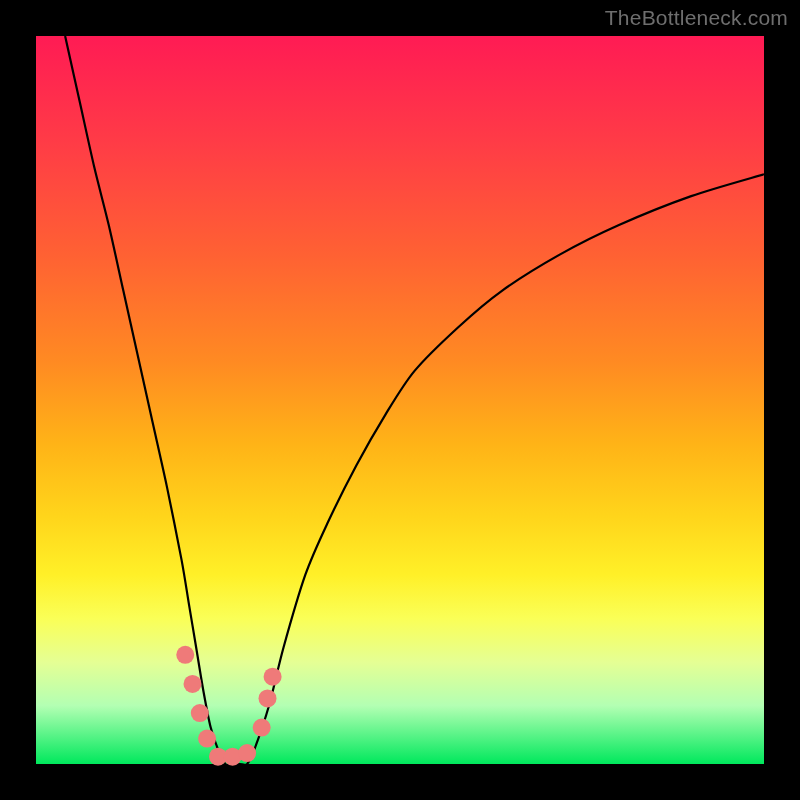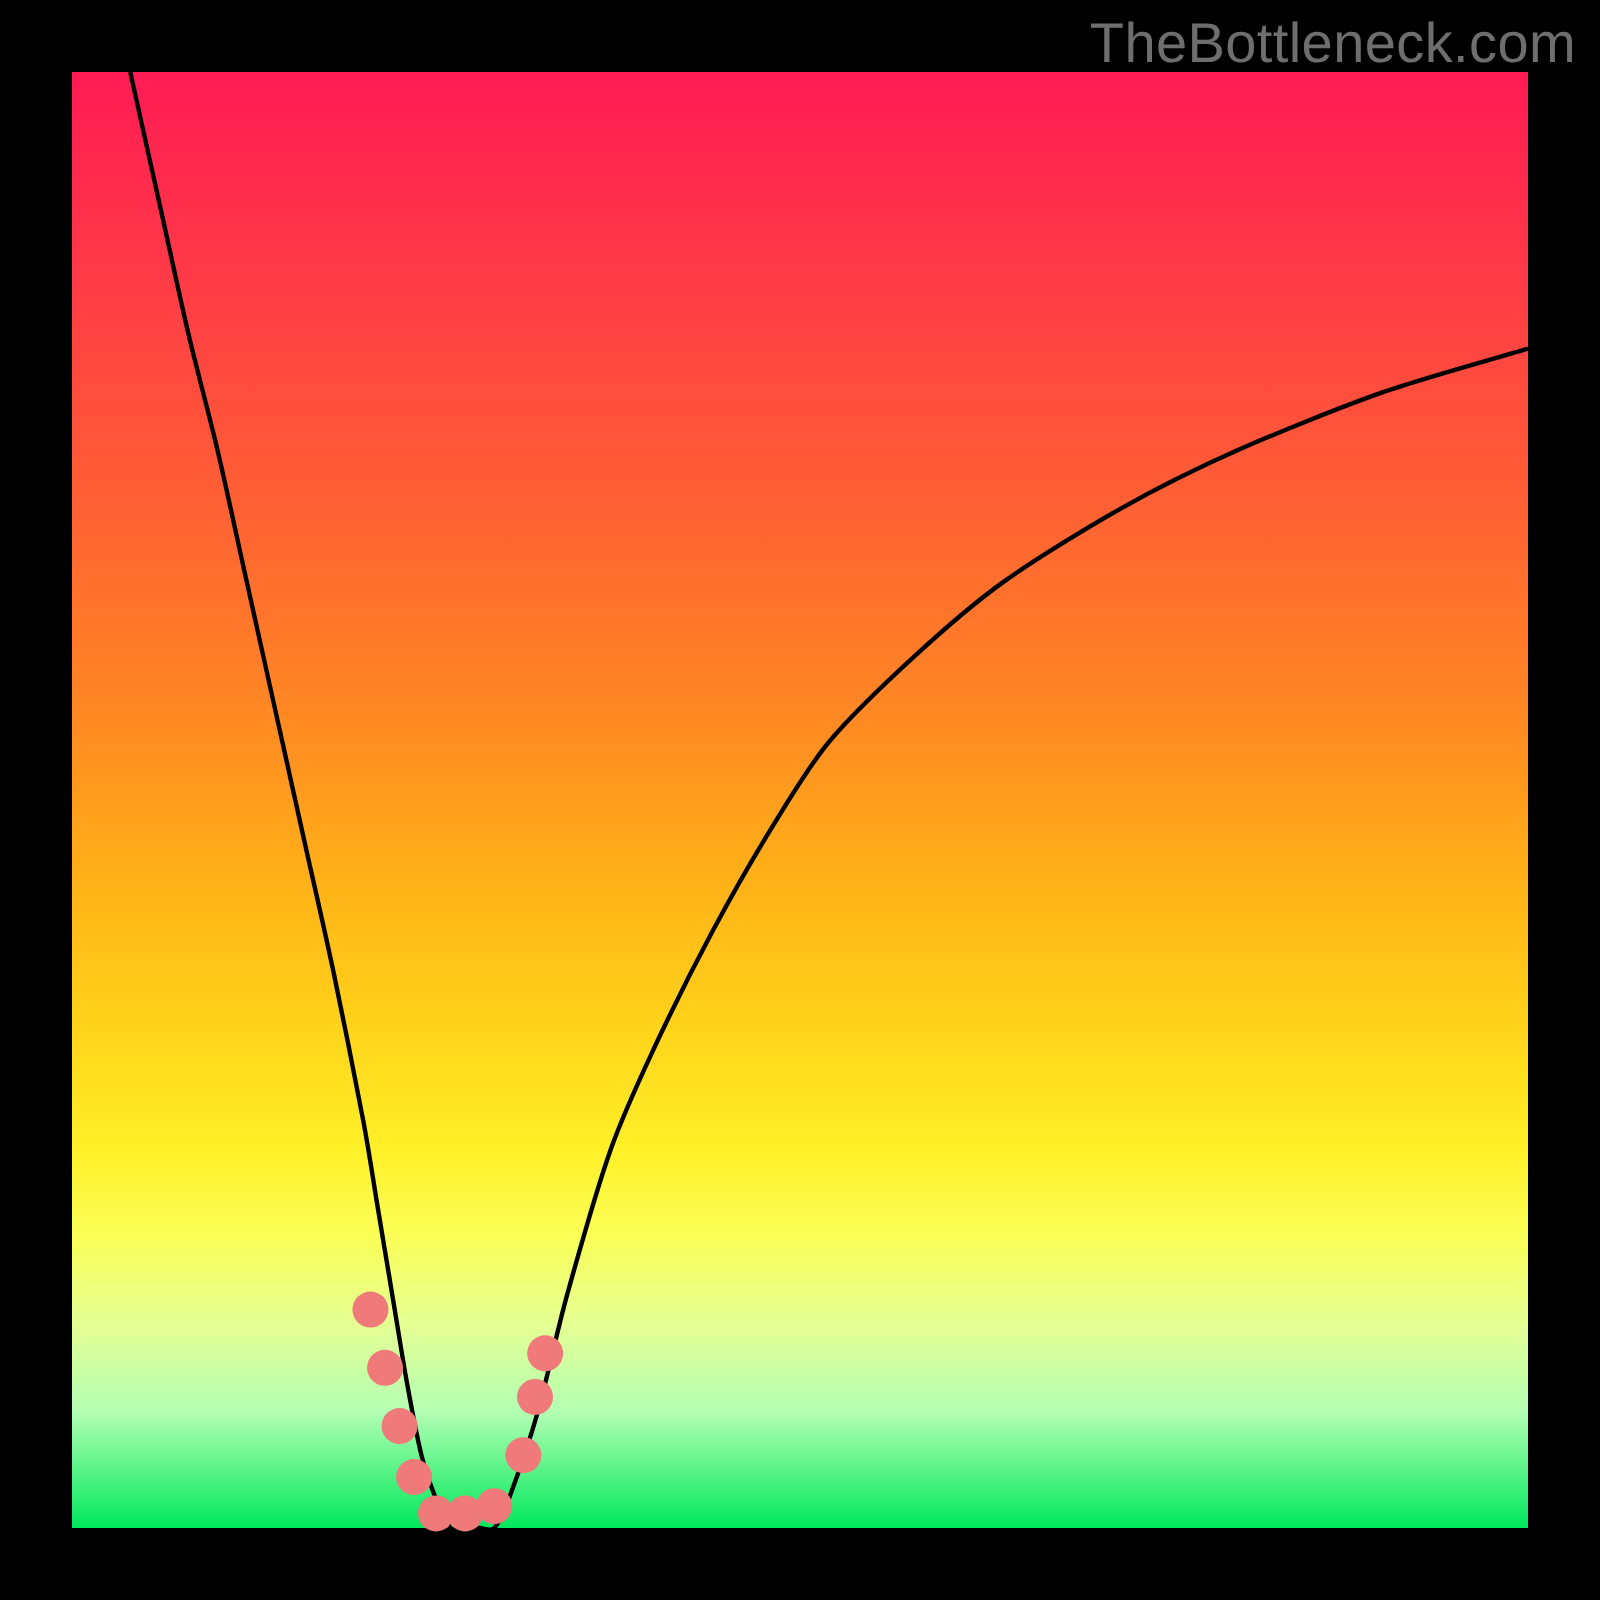--- a/index.html
+++ b/index.html
@@ -34,21 +34,21 @@
       #e5ff94 86%,
       #b3ffb3 92%,
       #00e85c 100%
     );
   }
   .watermark {
     position: absolute;
     top: 6px;
     right: 12px;
     font-family: Arial, Helvetica, sans-serif;
-    font-size: 28px;
+    font-size: 21px;
     color: #6e6e6e;
     letter-spacing: 0.2px;
     z-index: 10;
   }
   svg.curve {
     position: absolute;
     left: 0;
     top: 0;
     width: 728px;
     height: 728px;

